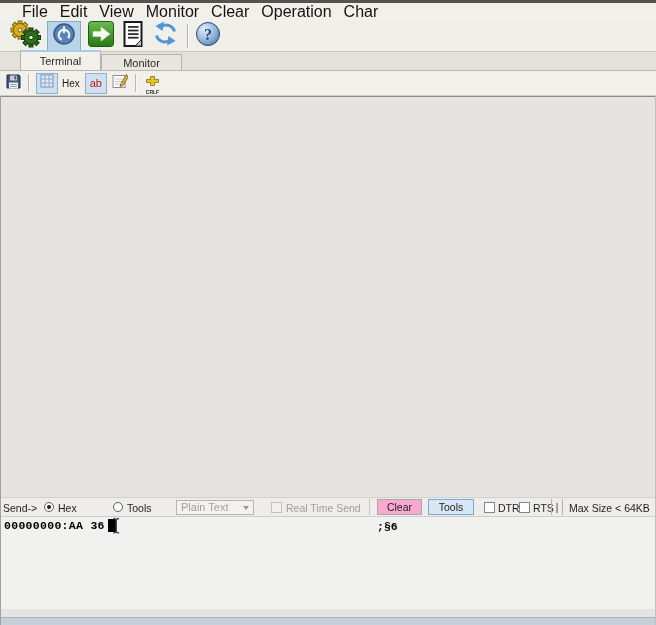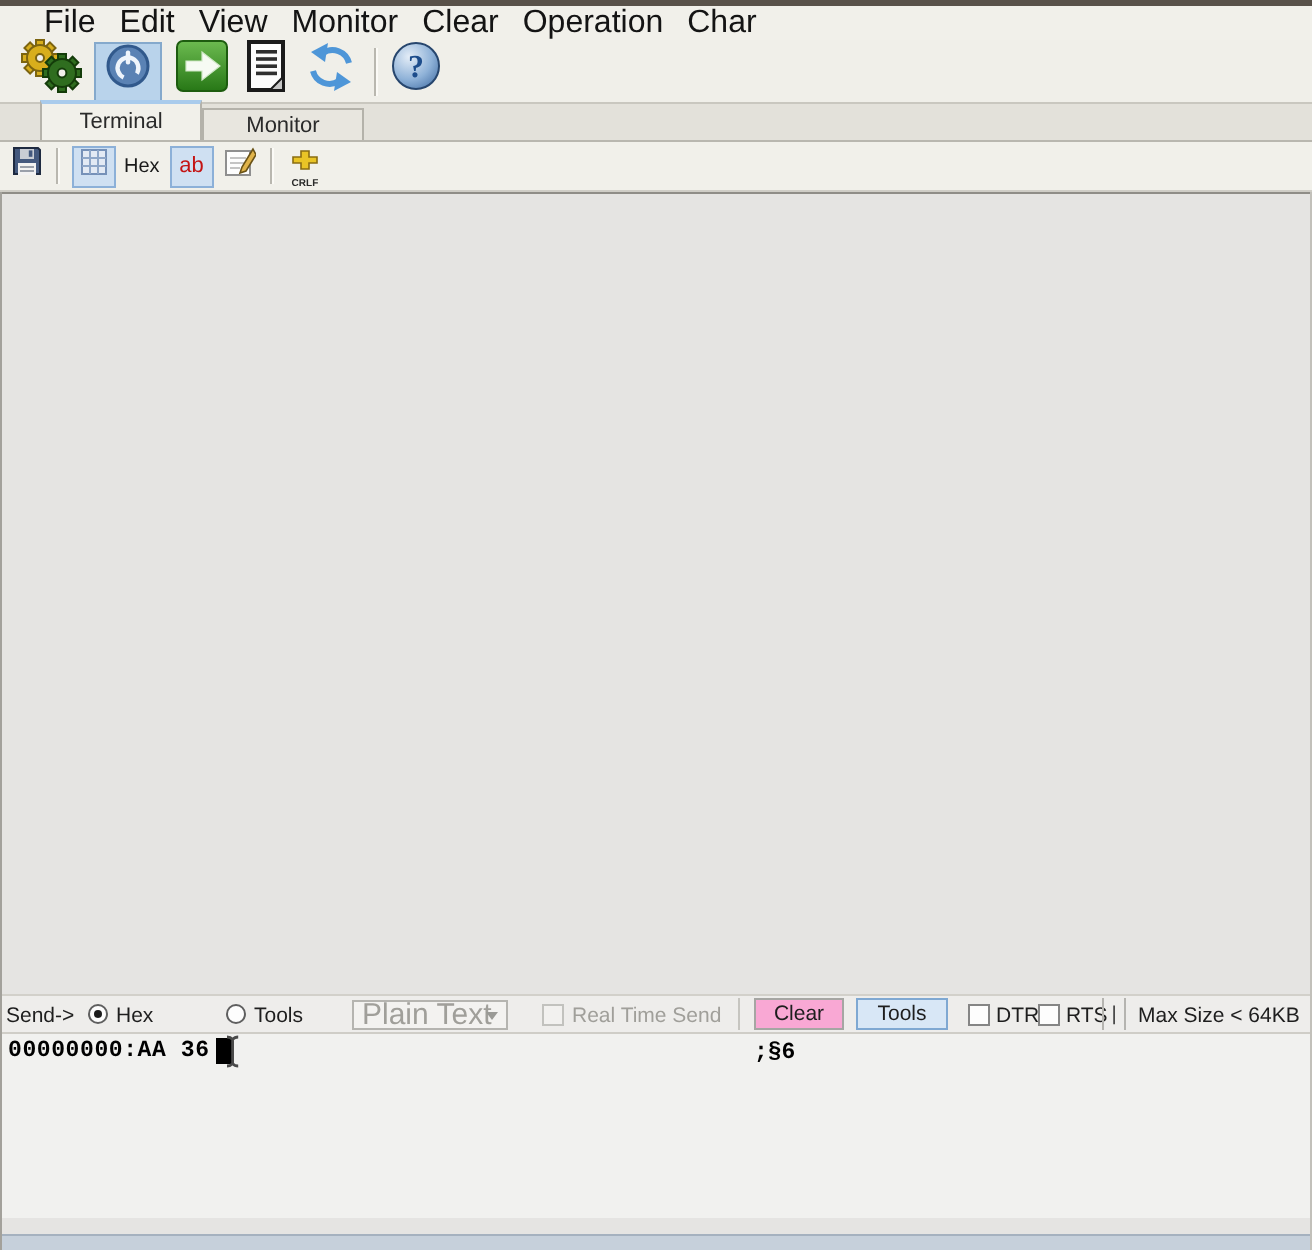--- a/index.html
+++ b/index.html
@@ -56,22 +56,22 @@
   .sendbar .abs{position:absolute;top:4px;white-space:nowrap}
   .radio{position:absolute;top:4px;width:10px;height:10px;border-radius:50%;
     border:1px solid #5f5f5f;background:#fdfdfd;box-sizing:border-box}
   .radio.selected::after{content:"";position:absolute;left:2px;top:2px;width:4px;height:4px;
     border-radius:50%;background:#1c1c1c}
   .checkbox{position:absolute;top:4px;width:11px;height:11px;border:1px solid #858585;
     background:#fdfdfd;box-sizing:border-box}
   .checkbox.disabled{border-color:#c2c2be;background:#f2f1ef}
   .dim{color:#a09f9a}
   .dropdown{position:absolute;left:176px;top:2px;width:78px;height:15px;
-    border:1px solid #b5b4b0;background:#f3f2f0;color:#a09f9a;font-size:15px;
-    display:flex;align-items:center;padding-left:4px;box-sizing:border-box}
+    border:1px solid #b5b4b0;background:#f3f2f0;color:#a09f9a;font-size:11px;
+    display:flex;padding-left:4px;box-sizing:border-box}
   .dd-chevron{position:absolute;right:4px;top:5px;width:0;height:0;
     border-left:3.5px solid transparent;border-right:3.5px solid transparent;
     border-top:4px solid #9a9a96}
   .sbtn{position:absolute;top:1px;height:16px;font-size:10.5px;color:#1e1e1e;
     display:flex;align-items:center;justify-content:center;box-sizing:border-box;cursor:default}
   .btn-clear{left:377px;width:45px;background:#f9a8d4;border:1px solid #a6a6a3}
   .btn-send{left:428px;width:46px;background:#d8e7f6;border:1px solid #7fa8d2}
   .sb-sep{position:absolute;top:1px;height:16px;width:1px;background:#c6c5c0}
   .pipe-box{position:absolute;left:551px;top:1px;height:16px;width:12px;
     border-left:1px solid #b5b4b0;border-right:1px solid #b5b4b0;

